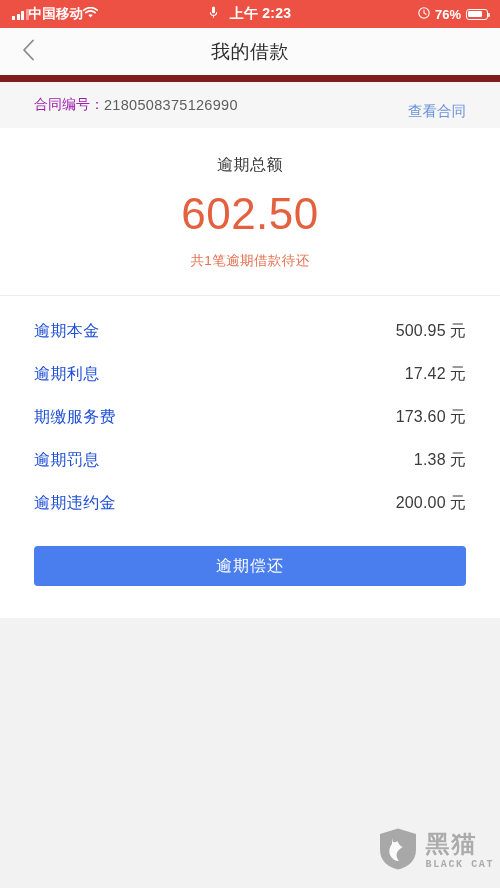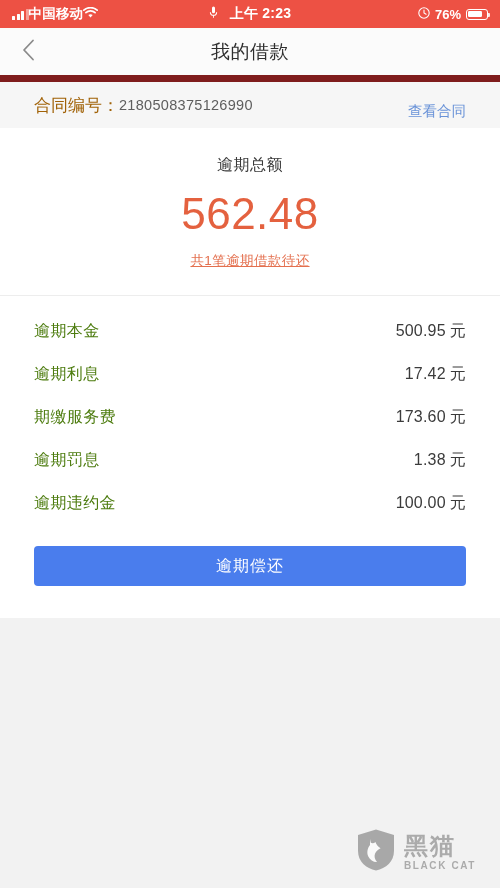--- a/index.html
+++ b/index.html
@@ -53,59 +53,59 @@
   .navtitle {
     position:absolute; left:0; right:0; text-align:center;
     font-size:19px; color:#2f2f2f; letter-spacing:0.5px;
   }
 
   
   .contractbar {
     height:46px; background:#f6f6f6;
     display:flex; align-items:center; padding:0 34px;
   }
-  .contract-label { font-size:17px; color:#a16207; }
+  .contract-label { font-size:14px; color:#a21caf; }
   .contract-no { font-size:14.5px; color:#5e5e5e; letter-spacing:0.3px; }
   .contract-link { margin-left:auto; font-size:14.5px; color:#6a93d8;margin-top:13px; }
 
   
   .card { background:#ffffff; }
   .summary { padding:27px 0 25px; text-align:center; }
   .sum-title { font-size:16px; color:#3a3a3a; letter-spacing:0.5px; }
   .sum-amount {
     font-size:44px; color:#e4613f; margin-top:16px;
     letter-spacing:0.5px; line-height:1;
   }
-  .sum-note { font-size:13.5px; color:#e4704f; margin-top:16px; letter-spacing:0.4px;text-decoration:underline; }
+  .sum-note { font-size:13.5px; color:#e4704f; margin-top:16px; letter-spacing:0.4px; }
 
   .divider { height:1px; background:#ededed; margin:0; }
 
   
   .rows { padding:14px 34px 4px; }
   .row {
     display:flex; align-items:center; justify-content:space-between;
     height:43px;
   }
-  .row-label { font-size:16px; color:#4d7c0f; letter-spacing:0.4px; }
+  .row-label { font-size:16px; color:#1d4ed8; letter-spacing:0.4px; }
   .row-value { font-size:16px; color:#3b3b3b; letter-spacing:0.2px; }
   .row-value .unit { margin-left:4px; }
 
   
   .btnwrap { padding:17px 34px 32px; }
   .paybtn {
     width:100%; height:40px; background:#4a7ded; border:none; border-radius:4px;
     color:#ffffff; font-size:16px; letter-spacing:1px;
     font-family:"Liberation Sans","DejaVu Sans",sans-serif;
     display:flex; align-items:center; justify-content:center; cursor:pointer;
   }
 
   
   .watermark {
-    position:absolute; right:24px; bottom:12px;
-    display:flex; align-items:center; gap:8px; opacity:0.62;
+    position:absolute; right:6px; bottom:12px;
+    display:flex; align-items:center; gap:8px; opacity:0.62;font-family:Liberation Mono, monospace;
   }
   .wm-text { display:flex; flex-direction:column; align-items:flex-start; }
   .wm-cn {
     font-size:24px; font-weight:bold; color:#808080; letter-spacing:2px;
     line-height:1.05;
   }
   .wm-en {
     font-size:10px; font-weight:bold; color:#808080; letter-spacing:1.6px;
     margin-top:1px;
   }
@@ -172,21 +172,21 @@
   <div class="contractbar">
     <span class="contract-label">合同编号：</span>
     <span class="contract-no">2180508375126990</span>
     <span class="contract-link">查看合同</span>
   </div>
 
   <div class="card">
 
     <div class="summary">
       <div class="sum-title">逾期总额</div>
-      <div class="sum-amount">562.48</div>
+      <div class="sum-amount">602.50</div>
       <div class="sum-note">共1笔逾期借款待还</div>
     </div>
 
     <div class="divider"></div>
 
     <div class="rows">
 
       <div class="row">
         <span class="row-label">逾期本金</span>
         <span class="row-value"><span>500.95</span><span class="unit">元</span></span>
@@ -202,21 +202,21 @@
         <span class="row-value"><span>173.60</span><span class="unit">元</span></span>
       </div>
 
       <div class="row">
         <span class="row-label">逾期罚息</span>
         <span class="row-value"><span>1.38</span><span class="unit">元</span></span>
       </div>
 
       <div class="row">
         <span class="row-label">逾期违约金</span>
-        <span class="row-value"><span>100.00</span><span class="unit">元</span></span>
+        <span class="row-value"><span>200.00</span><span class="unit">元</span></span>
       </div>
 
     </div>
 
     <div class="btnwrap">
       <button class="paybtn">逾期偿还</button>
     </div>
 
   </div>
 

